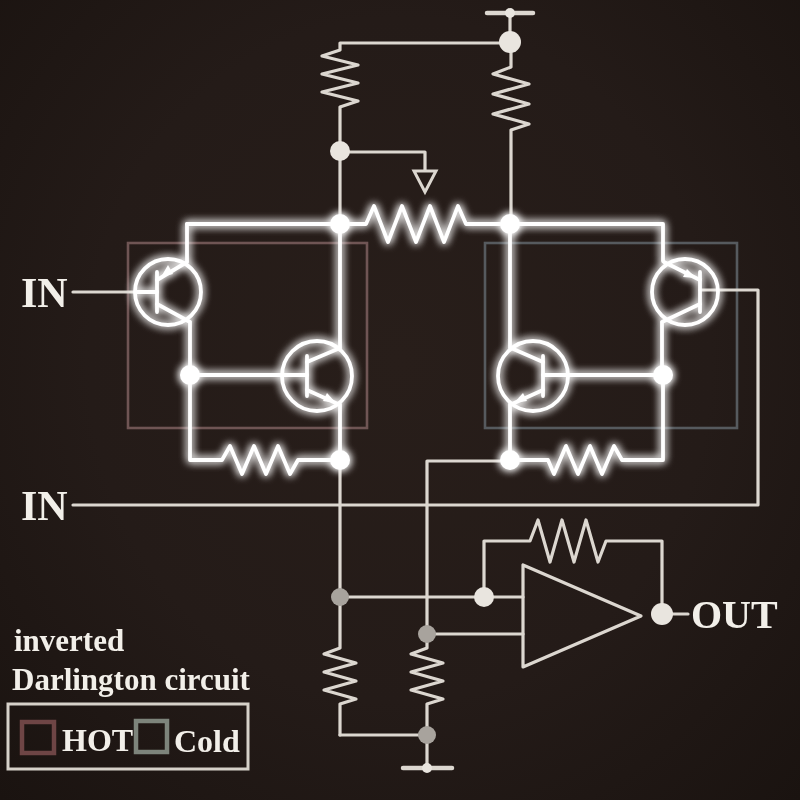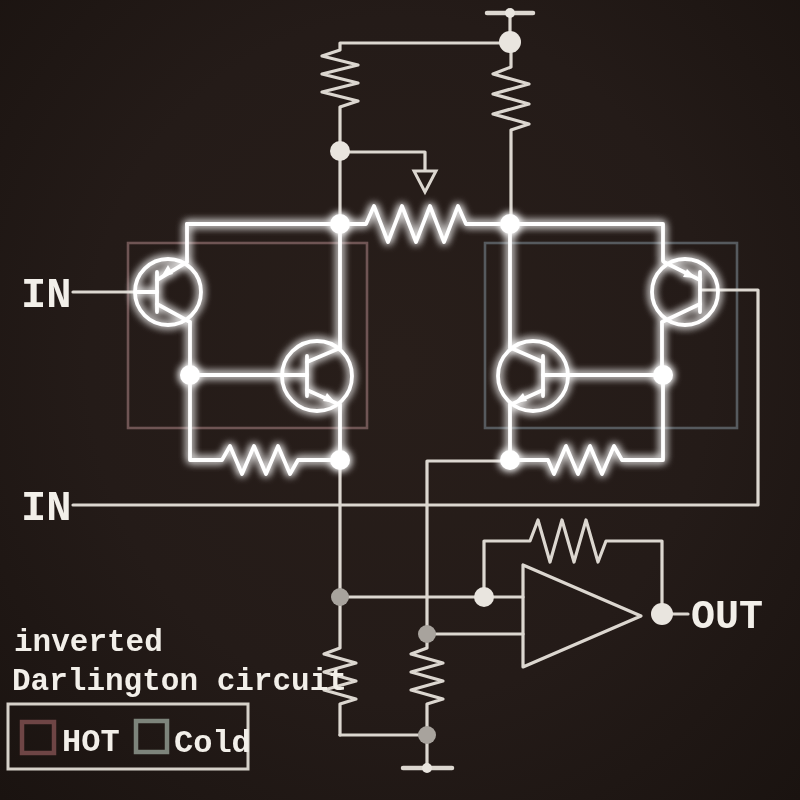--- a/index.html
+++ b/index.html
@@ -1,19 +1,19 @@
 <!DOCTYPE html>
 <html><head>
 <meta charset="utf-8">
 <style>
   html,body{margin:0;padding:0;background:#111;}
   .stage{
     position:relative;width:800px;height:800px;overflow:hidden;
     background:radial-gradient(ellipse at 50% 45%, #281e1a 0%, #241b18 55%, #1a1310 100%);
-    font-family:Liberation Mono, monospace;
+    font-family:Liberation Serif, serif;
   }
   svg{position:absolute;left:0;top:0;}
   .wire{stroke:#dcd7d0;stroke-width:3.2;fill:none;stroke-linecap:round;stroke-linejoin:round;}
   .wire-thick{stroke:#dcd7d0;stroke-width:4.5;fill:none;stroke-linecap:round;}
   .glowwire{stroke:#ffffff;stroke-width:3.8;fill:none;stroke-linecap:round;stroke-linejoin:round;}
   .hotrect{fill:none;stroke-width:2.6;}
   .coldrect{fill:none;stroke-width:2.6;}
   .lbl{font-weight:bold;}
   .lbl-in{font-size:42px;}
   .lbl-out{font-size:40px;}

